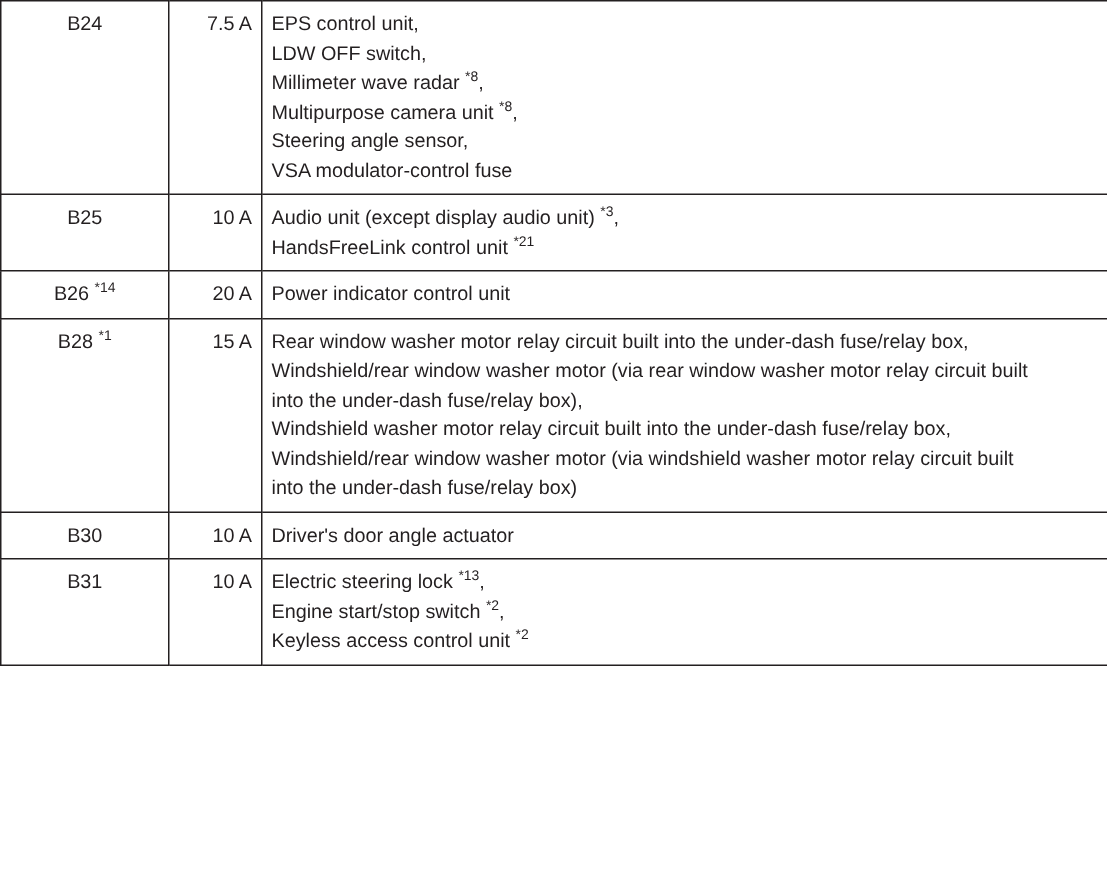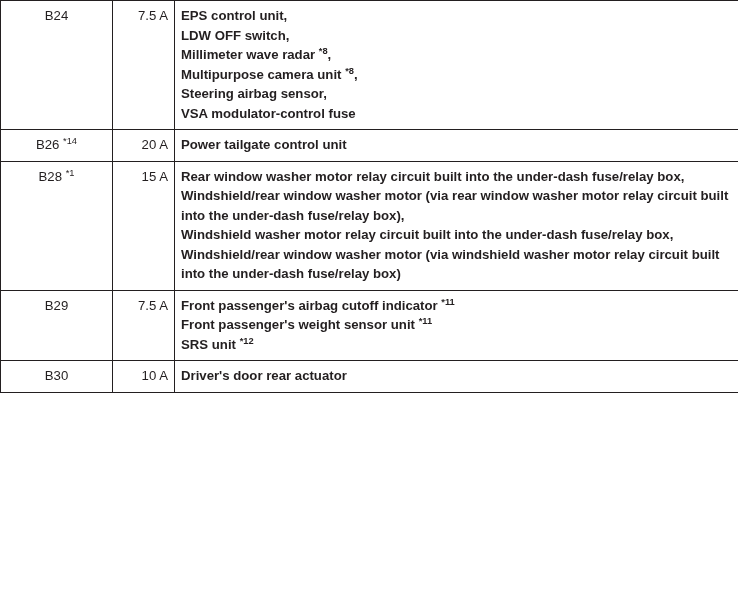--- a/index.html
+++ b/index.html
@@ -45,73 +45,81 @@
   }
   
   .fuse-table tr:first-child td {
     border-top: 1px solid #231f20;
   }
   sup {
     font-size: 9.3px;
     line-height: 0;
     vertical-align: 0.55em;
   }
-  .line { display: block; font-weight: bold; }
+  .line { display: block; }
 </style>
 </head>
 <body>
 
 <table class="fuse-table">
   <colgroup>
     <col class="c-id">
     <col class="c-amp">
     <col class="c-desc">
   </colgroup>
   <tbody>
       <tr>
         <td class="cell-id">B24</td>
         <td class="cell-amp">7.5 A</td>
         <td class="cell-desc">
           <span class="line">EPS control unit,</span>
           <span class="line">LDW OFF switch,</span>
           <span class="line">Millimeter wave radar <sup>*8</sup>,</span>
           <span class="line">Multipurpose camera unit <sup>*8</sup>,</span>
-          <span class="line">Steering airbag sensor,</span>
+          <span class="line">Steering angle sensor,</span>
           <span class="line">VSA modulator-control fuse</span>
+        </td>
+      </tr>
+      <tr>
+        <td class="cell-id">B25</td>
+        <td class="cell-amp">10 A</td>
+        <td class="cell-desc">
+          <span class="line">Audio unit (except display audio unit) <sup>*3</sup>,</span>
+          <span class="line">HandsFreeLink control unit <sup>*21</sup></span>
         </td>
       </tr>
       <tr>
         <td class="cell-id">B26 <sup>*14</sup></td>
         <td class="cell-amp">20 A</td>
         <td class="cell-desc">
-          <span class="line">Power tailgate control unit</span>
+          <span class="line">Power indicator control unit</span>
         </td>
       </tr>
       <tr>
         <td class="cell-id">B28 <sup>*1</sup></td>
         <td class="cell-amp">15 A</td>
         <td class="cell-desc">
           <span class="line">Rear window washer motor relay circuit built into the under-dash fuse/relay box,</span>
           <span class="line">Windshield/rear window washer motor (via rear window washer motor relay circuit built</span>
           <span class="line">into the under-dash fuse/relay box),</span>
           <span class="line">Windshield washer motor relay circuit built into the under-dash fuse/relay box,</span>
           <span class="line">Windshield/rear window washer motor (via windshield washer motor relay circuit built</span>
           <span class="line">into the under-dash fuse/relay box)</span>
         </td>
       </tr>
       <tr>
-        <td class="cell-id">B29</td>
-        <td class="cell-amp">7.5 A</td>
+        <td class="cell-id">B30</td>
+        <td class="cell-amp">10 A</td>
         <td class="cell-desc">
-          <span class="line">Front passenger's airbag cutoff indicator <sup>*11</sup></span>
-          <span class="line">Front passenger's weight sensor unit <sup>*11</sup></span>
-          <span class="line">SRS unit <sup>*12</sup></span>
+          <span class="line">Driver's door angle actuator</span>
         </td>
       </tr>
       <tr>
-        <td class="cell-id">B30</td>
+        <td class="cell-id">B31</td>
         <td class="cell-amp">10 A</td>
         <td class="cell-desc">
-          <span class="line">Driver's door rear actuator</span>
+          <span class="line">Electric steering lock <sup>*13</sup>,</span>
+          <span class="line">Engine start/stop switch <sup>*2</sup>,</span>
+          <span class="line">Keyless access control unit <sup>*2</sup></span>
         </td>
       </tr>
     </tbody>
 </table>
 
 </body></html>

